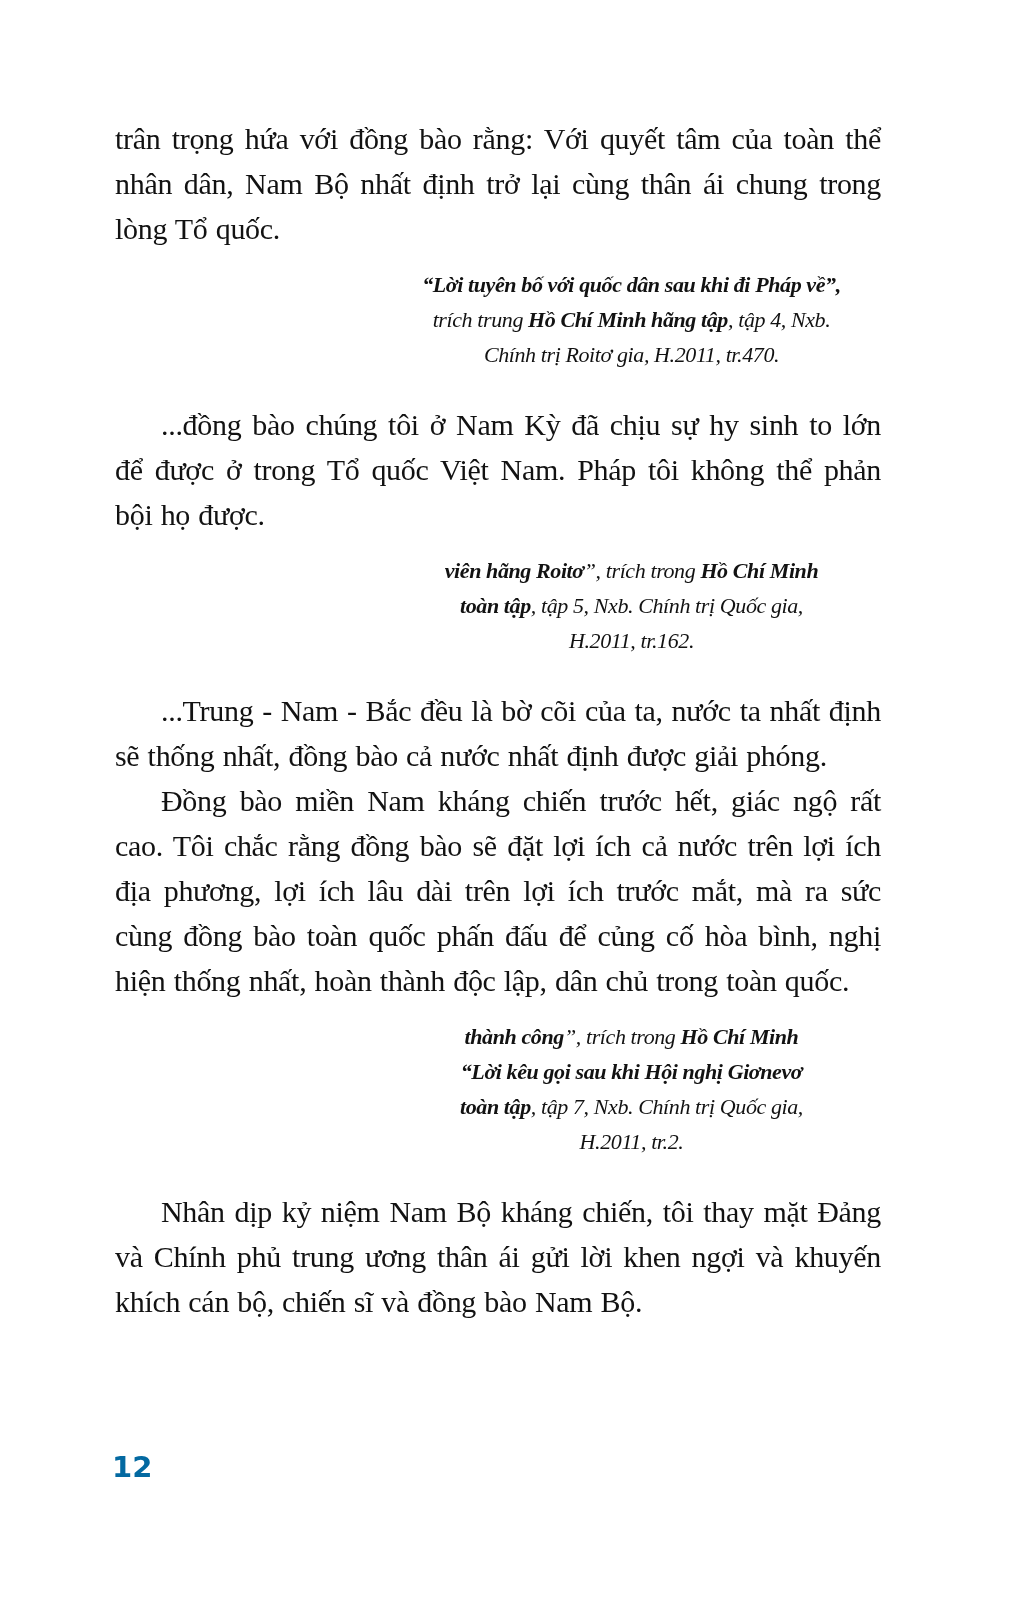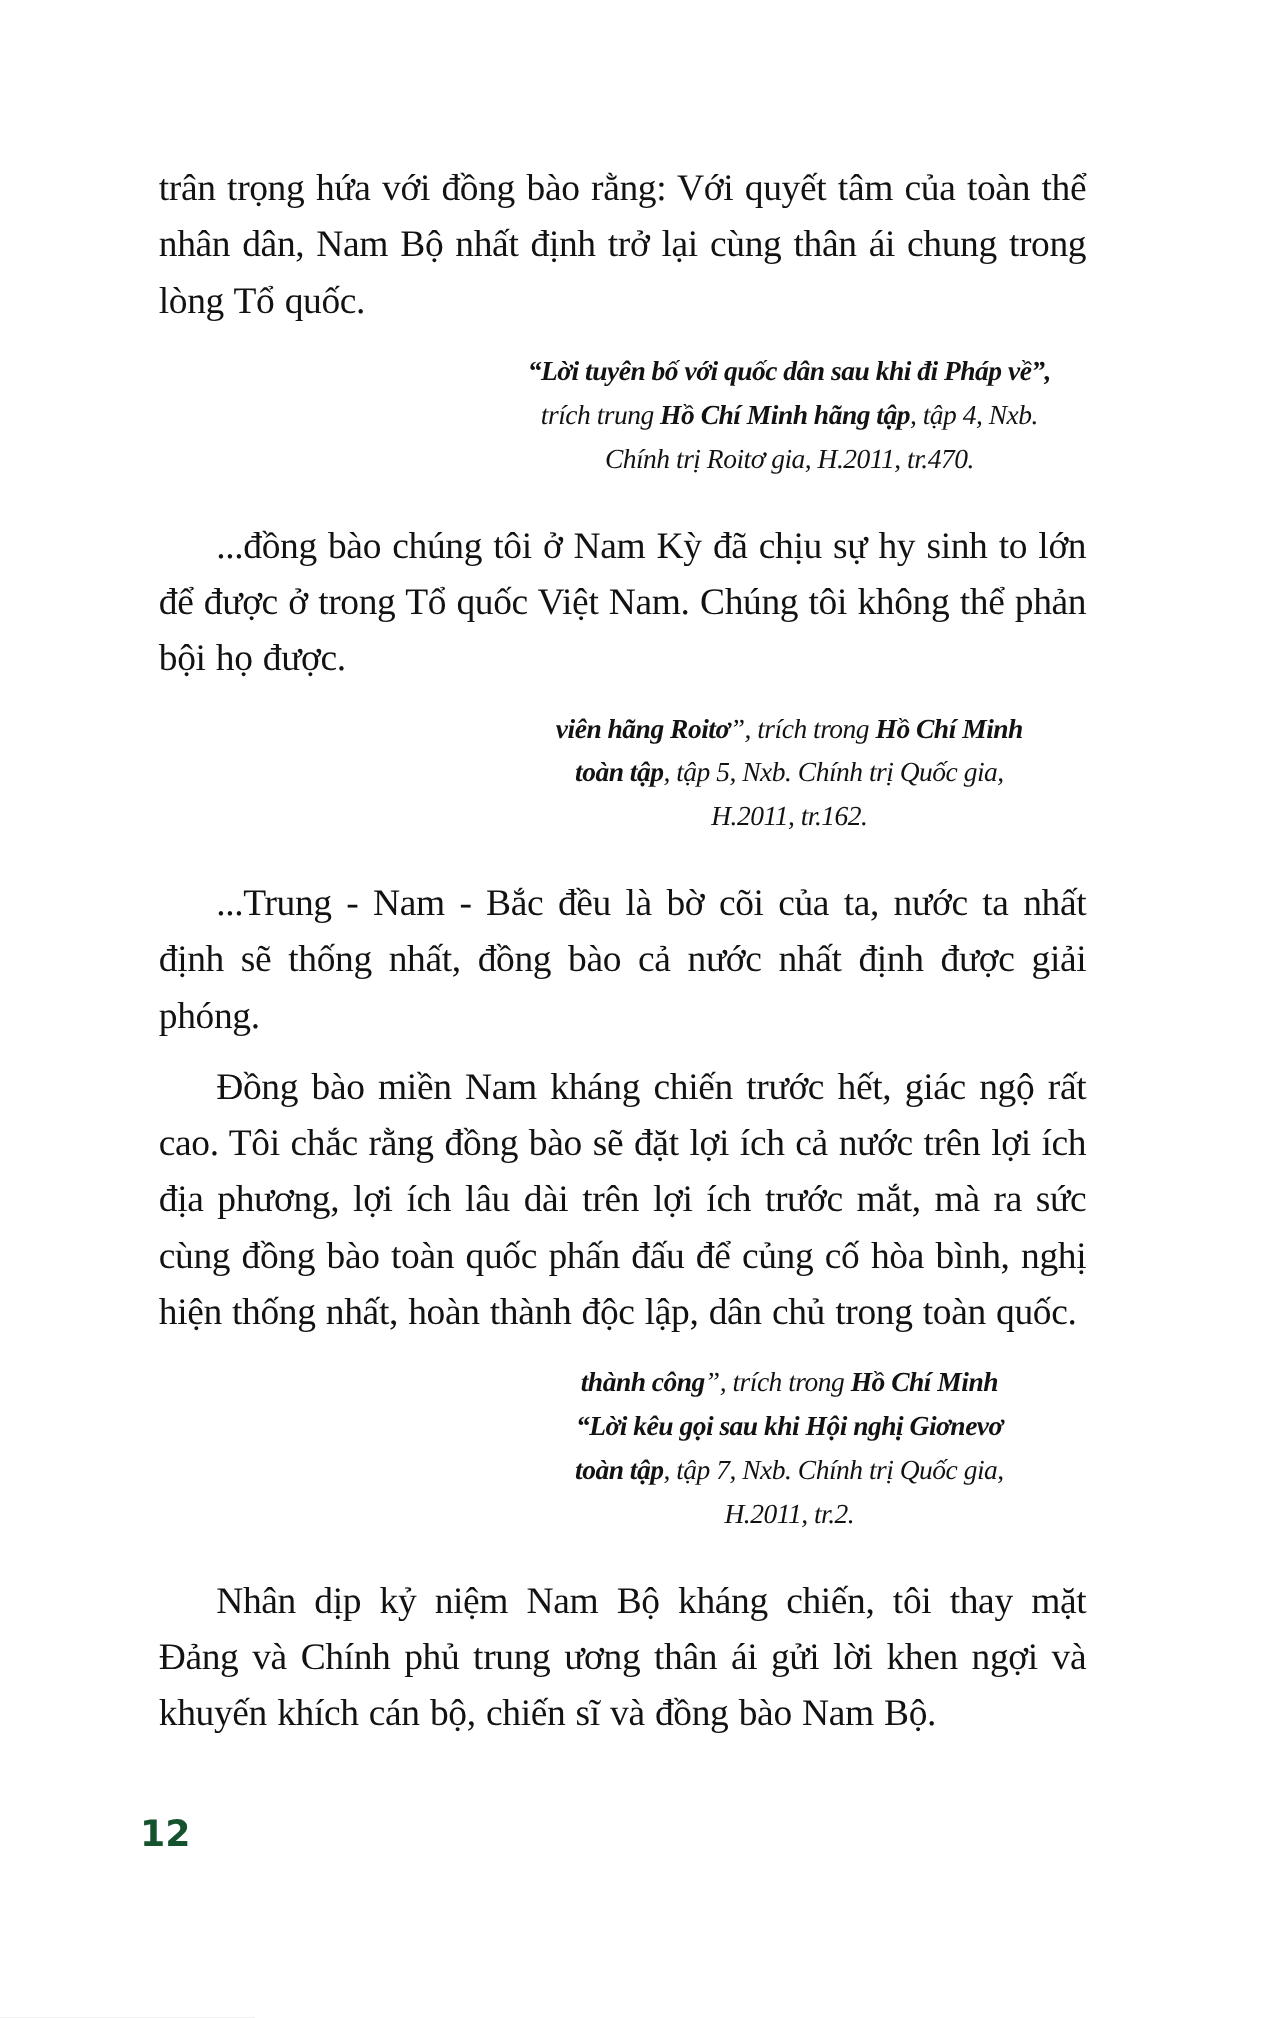--- a/index.html
+++ b/index.html
@@ -16,21 +16,21 @@
     font-family: "Liberation Serif", serif;
     overflow: hidden;
   }
   .content {
     position: absolute;
     left: 115px;
     top: 116px;
     width: 766px;
   }
   .para {
-    margin: 12px;
+    margin: 0;
     font-size: 30px;
     line-height: 45px;
     text-align: justify;
     letter-spacing: -0.3px;
     word-spacing: 1px;
   }
   .para.indent {
     text-indent: 46px;
   }
   .para.spaced-before {
@@ -55,21 +55,21 @@
     font-style: italic;
     font-weight: bold;
   }
   .page-number {
     position: absolute;
     left: 112px;
     top: 1450px;
     font-family: "DejaVu Sans", sans-serif;
     font-weight: bold;
     font-size: 29px;
-    color: #14532d;
+    color: #0369a1;
     text-align: center;
   }
 </style>
 </head>
 <body>
 
 <div class="page">
   <div class="content">
 
     <p class="para">trân trọng hứa với đồng bào rằng: Với quyết tâm của toàn thể nhân dân, Nam Bộ nhất định trở lại cùng thân ái chung trong lòng Tổ quốc.</p>
@@ -79,21 +79,21 @@
         <span class="seg-bi">“Lời tuyên bố với quốc dân sau khi đi Pháp về”,</span>
       </div>
       <div class="cit-line">
         <span class="seg-i">trích trung </span><span class="seg-bi">Hồ Chí Minh hãng tập</span><span class="seg-i">, tập 4, Nxb.</span>
       </div>
       <div class="cit-line">
         <span class="seg-i">Chính trị Roitơ gia, H.2011, tr.470.</span>
       </div>
     </div>
 
-    <p class="para indent spaced-before">...đồng bào chúng tôi ở Nam Kỳ đã chịu sự hy sinh to lớn để được ở trong Tổ quốc Việt Nam. Chúng tôi không thể phản bội họ được.</p>
+    <p class="para indent spaced-before">...đồng bào chúng tôi ở Nam Kỳ đã chịu sự hy sinh to lớn để được ở trong Tổ quốc Việt Nam. Pháp tôi không thể phản bội họ được.</p>
 
     <div class="citation">
       <div class="cit-line">
         <span class="seg-bi">viên hãng Roitơ</span><span class="seg-i">”, trích trong </span><span class="seg-bi">Hồ Chí Minh</span>
       </div>
       <div class="cit-line">
         <span class="seg-bi">toàn tập</span><span class="seg-i">, tập 5, Nxb. Chính trị Quốc gia,</span>
       </div>
       <div class="cit-line">
         <span class="seg-i">H.2011, tr.162.</span>

